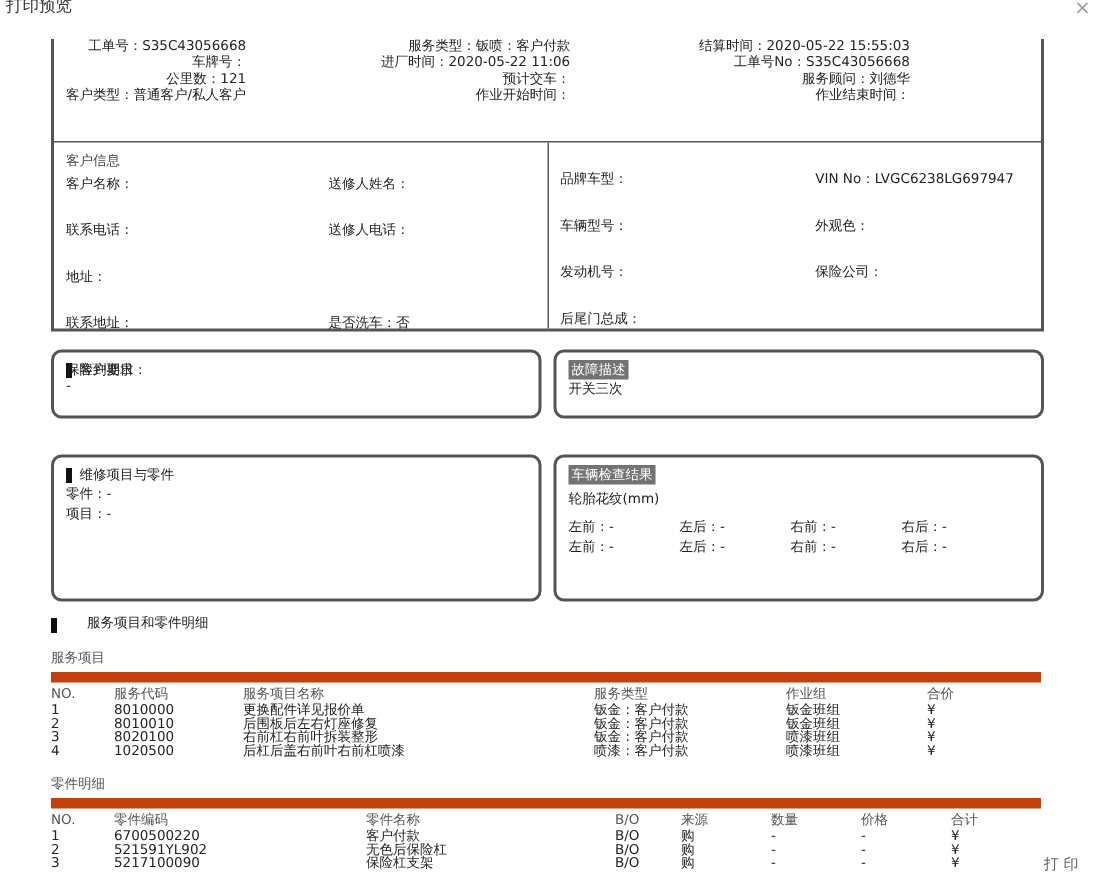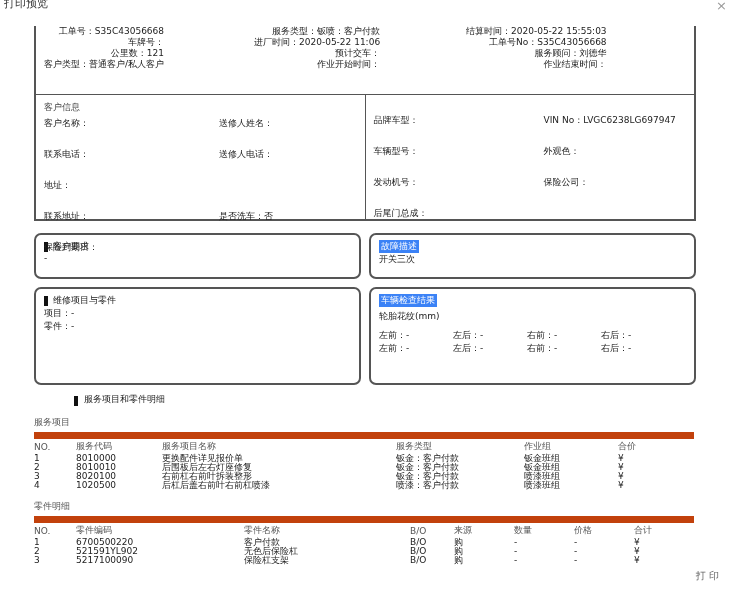--- a/index.html
+++ b/index.html
@@ -16,23 +16,23 @@
   .info-left, .info-right { flex: 1; position: relative; padding: 6px 8px; }
   .info-left { border-right: 1px solid #555; }
   .section-label { font-size: 9px; color: #444; margin-bottom: 4px; }
   .kv-grid { display: grid; grid-template-columns: 155px 1fr; line-height: 11px; gap: 20px; }
   .box-row { display: flex; gap: 8px; margin-top: 12px; }
   .rbox { flex: 1; border: 2px solid #555; border-radius: 7px; padding: 5px 8px; }
   .rbox.short { height: 46px; }
   .rbox.tall { height: 98px; }
   .box-title { display: flex; align-items: center; gap: 5px; font-size: 9px; }
   .bar { width: 4px; height: 10px; background: #111; display: inline-block; }
-  .title-dark { background: #3b82f6; color: #fff; padding: 0 2px; }
+  .title-dark { background: #737373; color: #fff; padding: 0 2px; }
   .tyre-grid { display: grid; grid-template-columns: repeat(4, 74px); margin-top: 6px; }
-  .section-heading { display: flex; align-items: flex-end; gap: 6px; margin-top: 8px; font-size: 9px; margin-left: 40px; }
+  .section-heading { display: flex; align-items: flex-end; gap: 20px; margin-top: 8px; font-size: 9px; }
   .sub-heading { margin-top: 10px; font-size: 9px; color: #555; }
   .tbl { width: 660px; border-top: 7px solid #c2410c; margin-top: 3px; border-collapse: collapse; }
   .tbl th { font-weight: normal; color: #555; text-align: left; font-size: 9px; padding: 1px 0; }
   .tbl td { font-size: 9px; padding: 0; line-height: 9px; }
   .print-btn { position: absolute; right: 26px; bottom: 6px; font-size: 10px; color: #666; cursor: pointer; }
 </style>
 </head>
 <body>
 
 <div class="dialog-title">打印预览</div>
@@ -101,28 +101,28 @@
       <div>-</div>
     </div>
     <div class="rbox short">
       <div class="box-title">
           <span class="title-dark">故障描述</span>
         </div>
       <div>开关三次</div>
     </div>
   </div>
 
-  <div class="box-row" style="margin-top:8px;">
+  <div class="box-row" style="margin-top:24px;">
     <div class="rbox tall">
       <div class="box-title">
           <span class="bar"></span>
           <span>维修项目与零件</span>
         </div>
+      <div>零件：-</div>
       <div>项目：-</div>
-      <div>零件：-</div>
     </div>
     <div class="rbox tall">
       <div class="box-title">
           <span class="title-dark">车辆检查结果</span>
         </div>
       <div style="margin-top:3px;">轮胎花纹(mm)</div>
       <div class="tyre-grid" id="tyre-grid">
           <div>左前：-</div>
           <div>左后：-</div>
           <div>右前：-</div>

